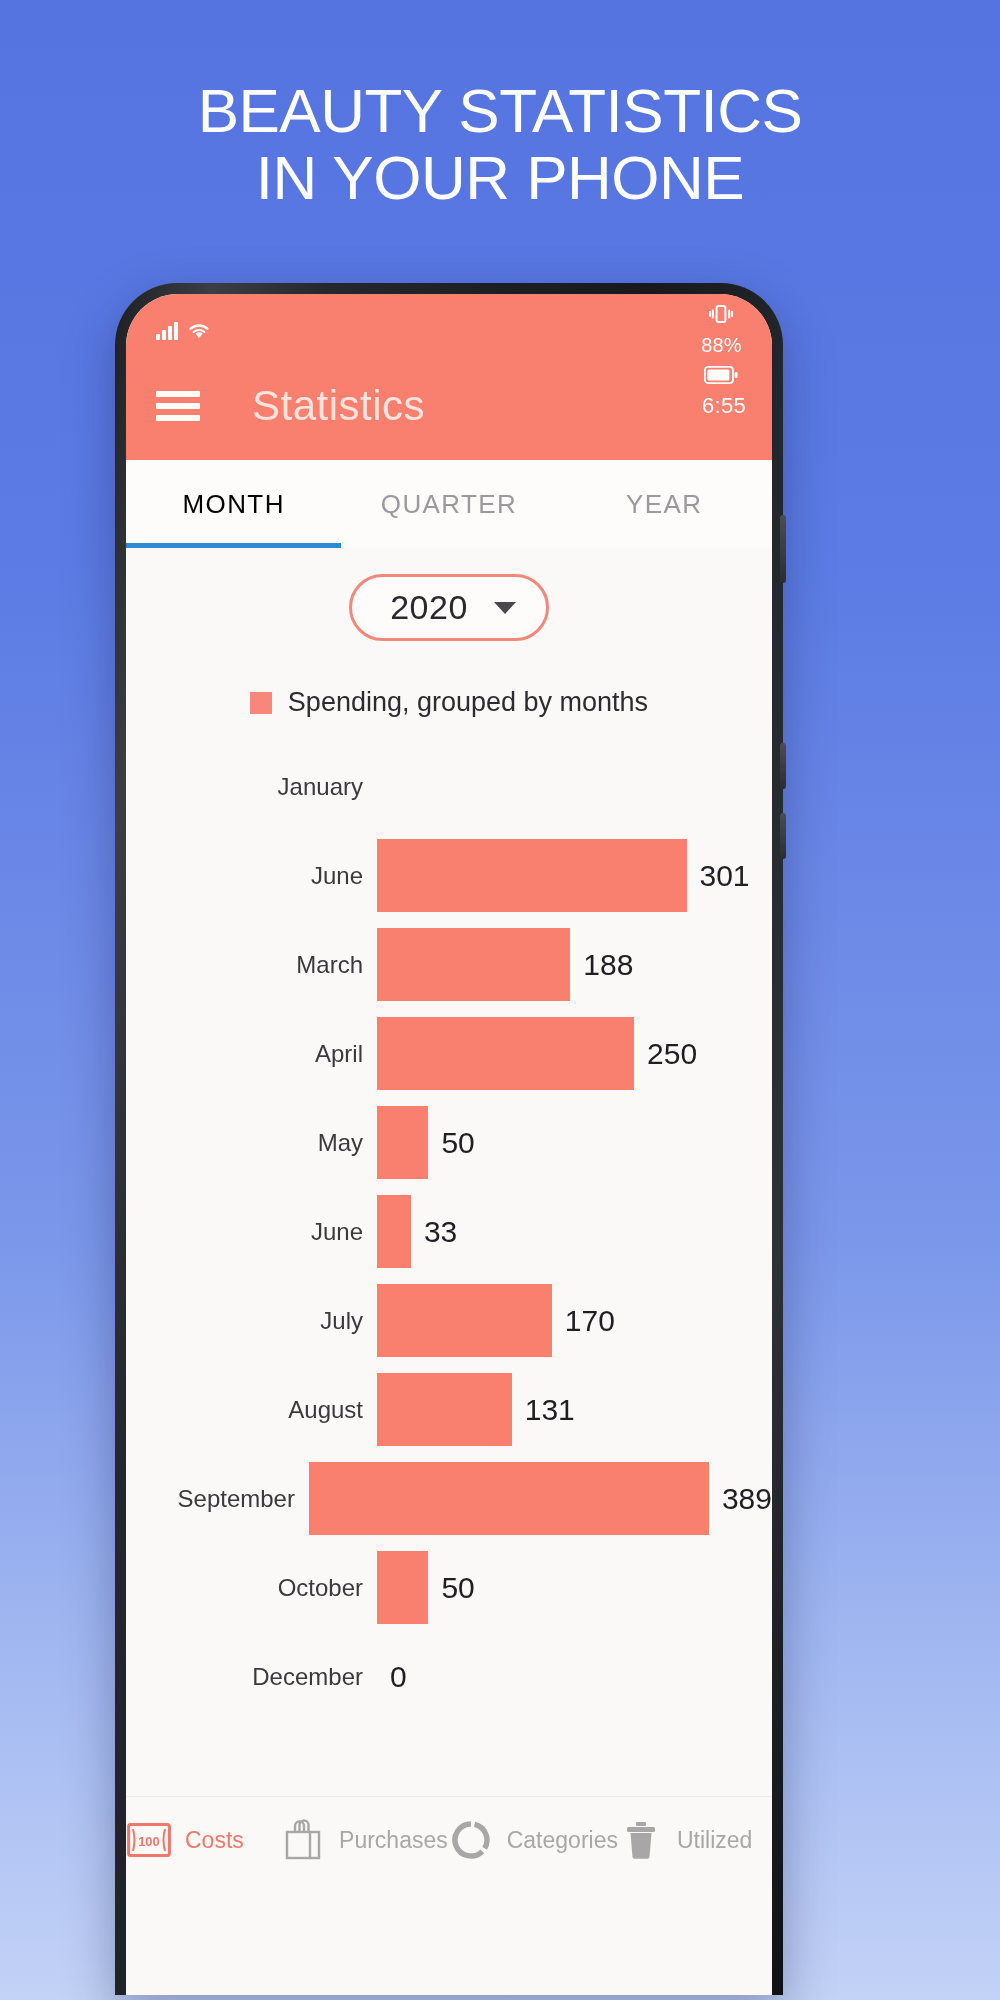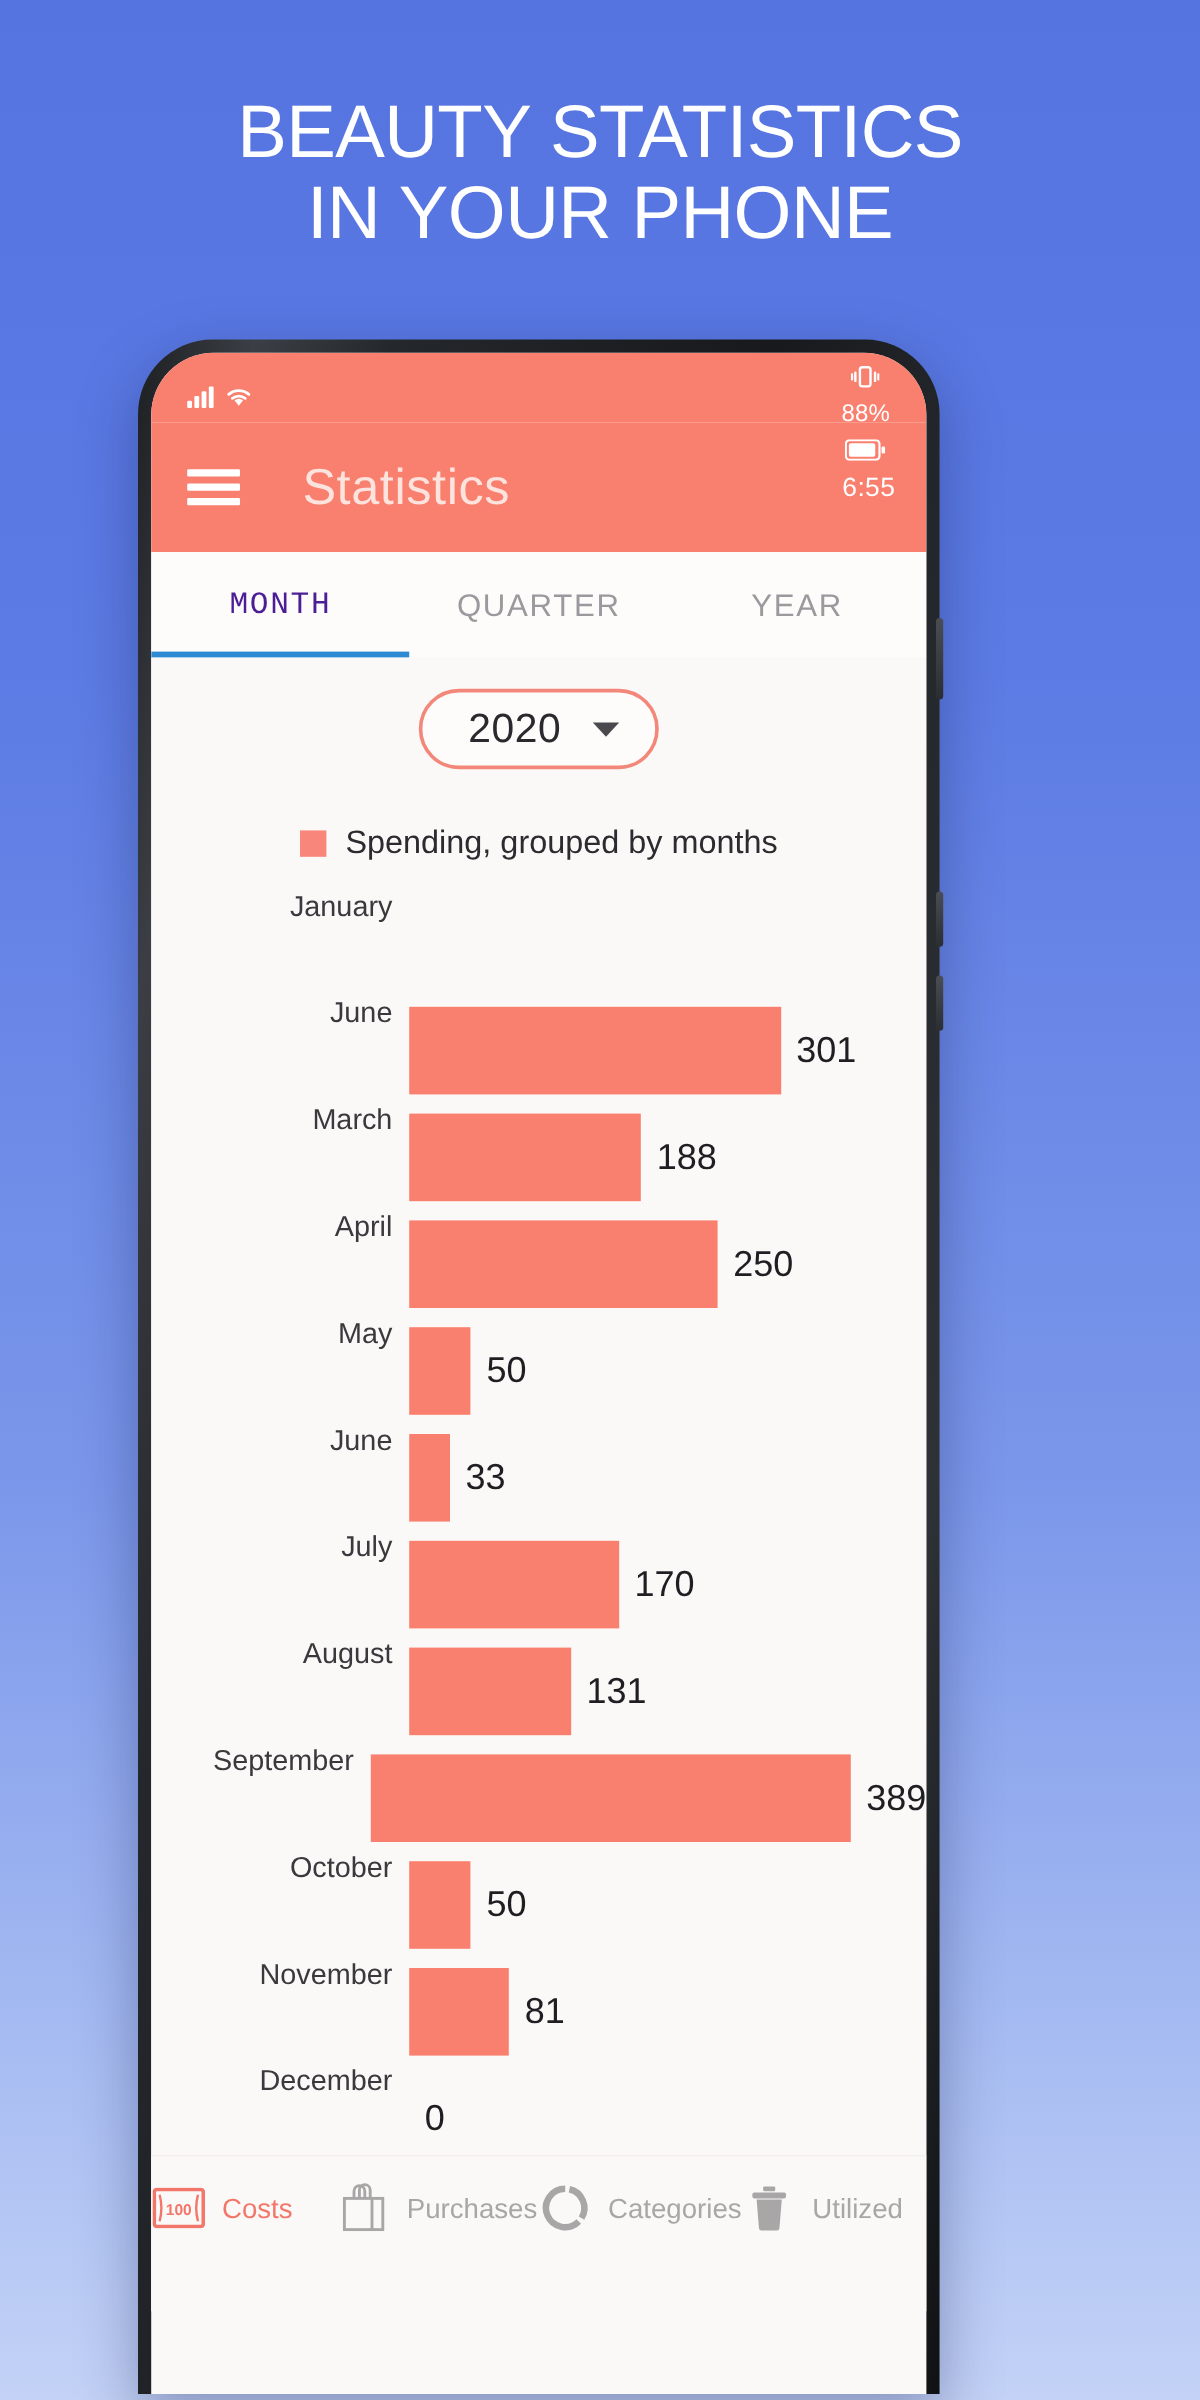--- a/index.html
+++ b/index.html
@@ -75,21 +75,21 @@
     font-size:42px; font-weight:300; letter-spacing:.5px;
   }
 
   
   .tabs { display:flex; height:88px; background:#fdfcfb; }
   .tab {
     flex:1; display:flex; align-items:center; justify-content:center;
     font-size:26px; color:#9a9a9e; letter-spacing:1.4px;
     position:relative; cursor:pointer;
   }
-  .tab.active { color:#4c1d95;font-family:Liberation Mono, monospace; }
+  .tab.active { color:#000000; }
   .tab.active::after {
     content:""; position:absolute; left:0; right:0; bottom:0;
     height:5px; background:#2f8ad4;
   }
 
   
   .content { background:#fbf9f8; height:1378px; position:relative; }
 
   .year-wrap { display:flex; justify-content:center; padding-top:26px; }
   .year-select {
@@ -99,21 +99,21 @@
   }
   .year-value { font-size:34px; color:#2a2a2e; letter-spacing:.5px; }
   .caret { width:0;height:0;border-left:11px solid transparent;border-right:11px solid transparent;border-top:12px solid #4a4a4e; }
 
   .legend { display:flex; align-items:center; justify-content:center; gap:16px; margin-top:46px; }
   .legend-swatch { width:22px; height:22px; background:#f9867a; }
   .legend-label { font-size:27px; color:#2c2c30; }
 
   
   .chart { margin-top:24px; padding:0 0 0 0; }
-  .row { display:flex; height:89px; }
+  .row { display:flex; align-items:center; height:89px;margin-left:36px; }
   .row-label {
     width:215px; text-align:right; padding-right:14px;
     font-size:24px; color:#3a3a3e; white-space:nowrap;
   }
   .bar-area { flex:1; display:flex; align-items:center; height:100%; position:relative; }
   .bar { height:73px; background:#f9806f; }
   .bar-value { font-size:30px; color:#1f1f23; margin-left:13px; white-space:nowrap; }
 
   
   .bottomnav {
@@ -272,27 +272,20 @@
             </div>
           </div>
           <div class="row">
             <div class="row-label">October</div>
             <div class="bar-area">
               <div class="bar" style="background: rgb(249, 128, 111); width: 51.4139px;"></div>
               <div class="bar-value">50</div>
             </div>
           </div>
           <div class="row">
-            <div class="row-label">November</div>
-            <div class="bar-area">
-              <div class="bar" style="background: rgb(249, 128, 111); width: 83.2905px;"></div>
-              <div class="bar-value">81</div>
-            </div>
-          </div>
-          <div class="row">
             <div class="row-label">December</div>
             <div class="bar-area">
               <div class="bar" style="background: rgb(249, 128, 111); width: 0px;"></div>
               <div class="bar-value">0</div>
             </div>
           </div>
         </div>
 
       <div class="bottomnav">
 

